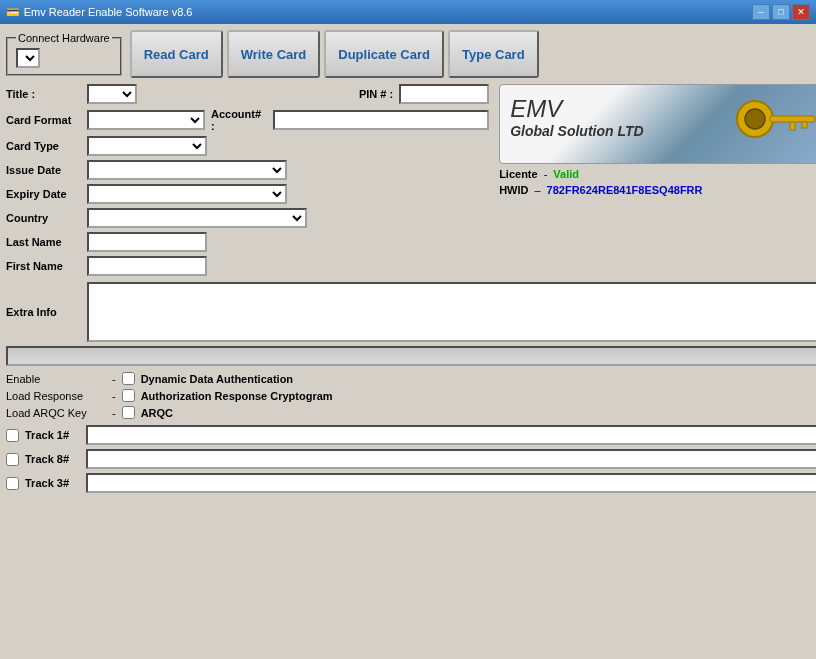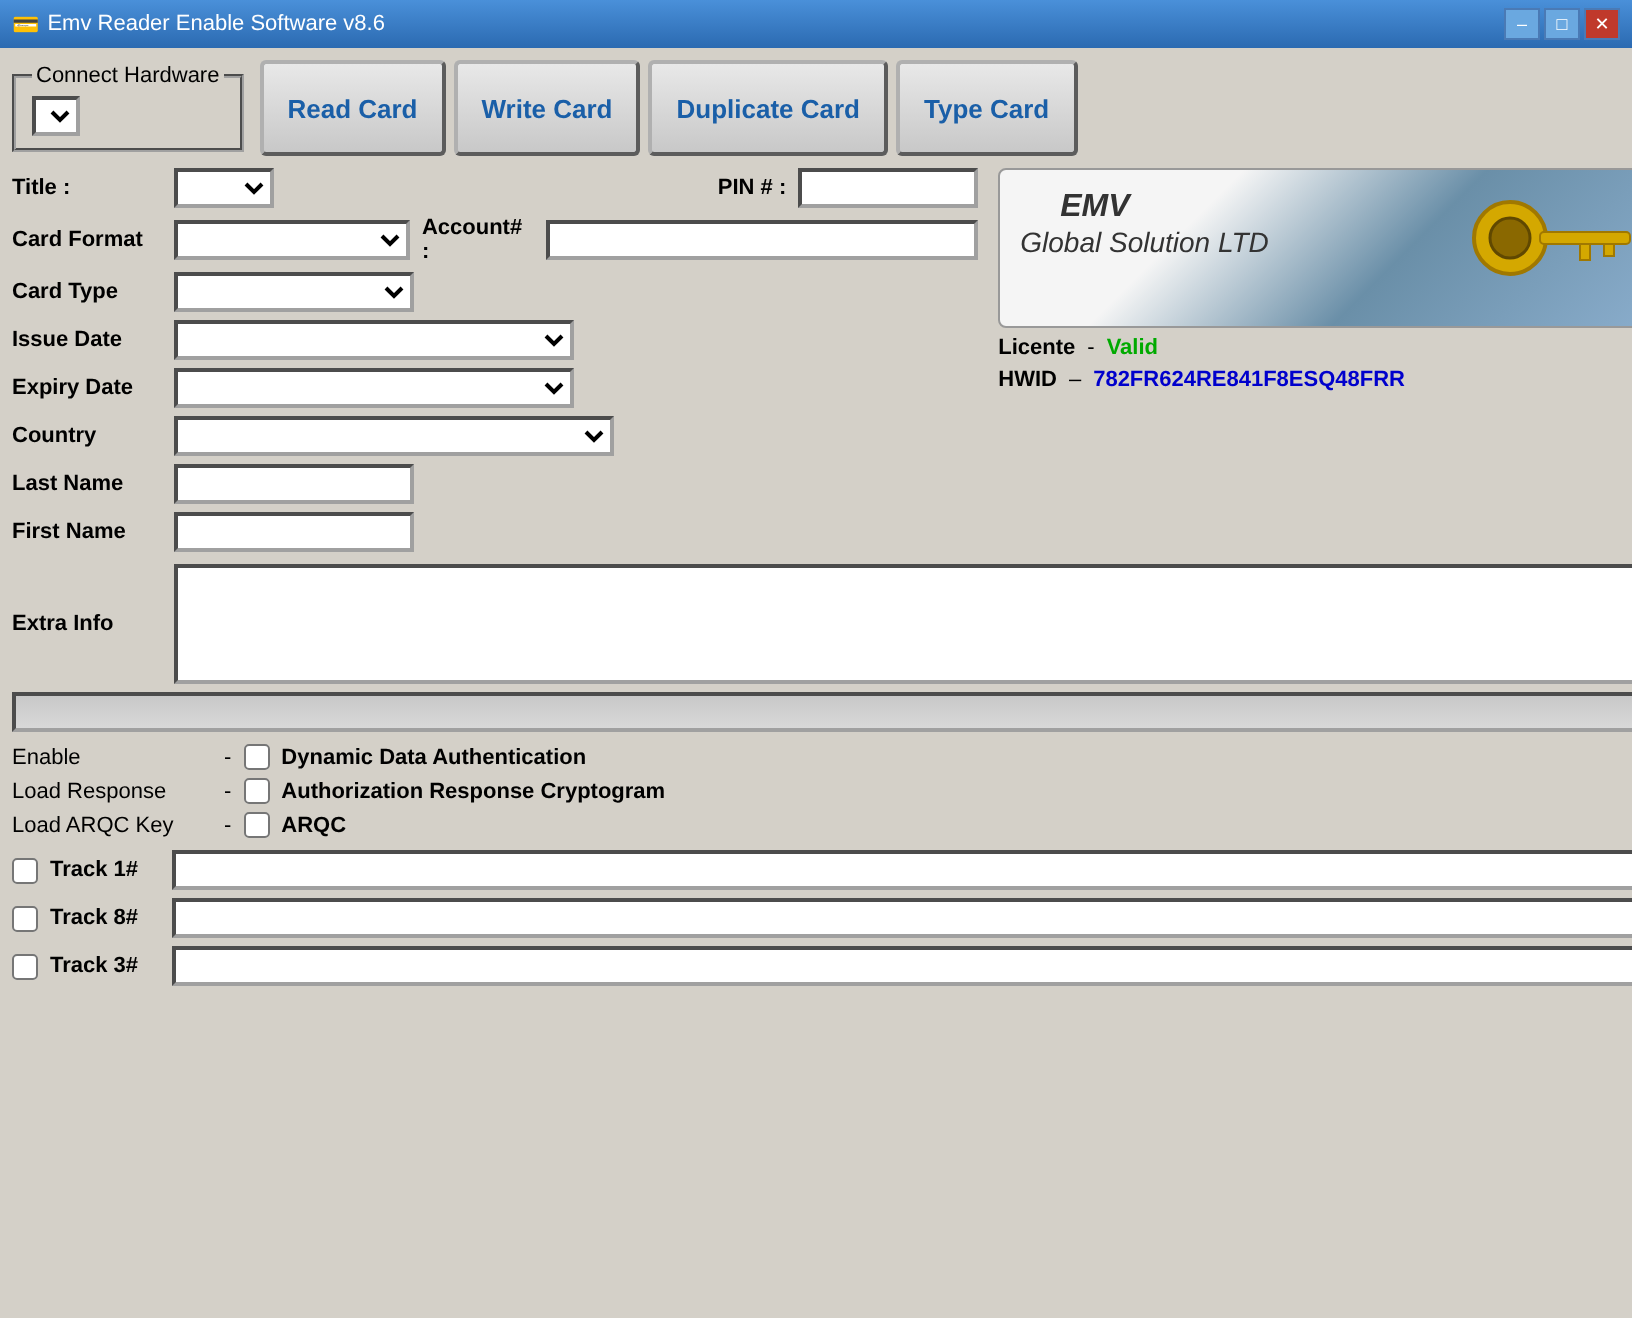--- a/index.html
+++ b/index.html
@@ -135,29 +135,28 @@
       position: relative;
       display: flex;
       align-items: center;
     }
     .emv-text {
       position: absolute;
       left: 10px;
       top: 10px;
     }
     .emv-title {
-      font-size: 16px;
-      font-weight: bold;
+      font-size: 24px;
+      font-weight: normal;
       color: #333;
       font-style: italic;
-      margin-left: 20px;
     }
     .emv-subtitle {
       font-size: 14px;
-      font-weight: normal;
+      font-weight: bold;
       color: #333;
       font-style: italic;
     }
     .license-row {
       display: flex;
       align-items: center;
       gap: 6px;
       margin-top: 4px;
     }
     .license-label { font-weight: bold; font-size: 11px; }

